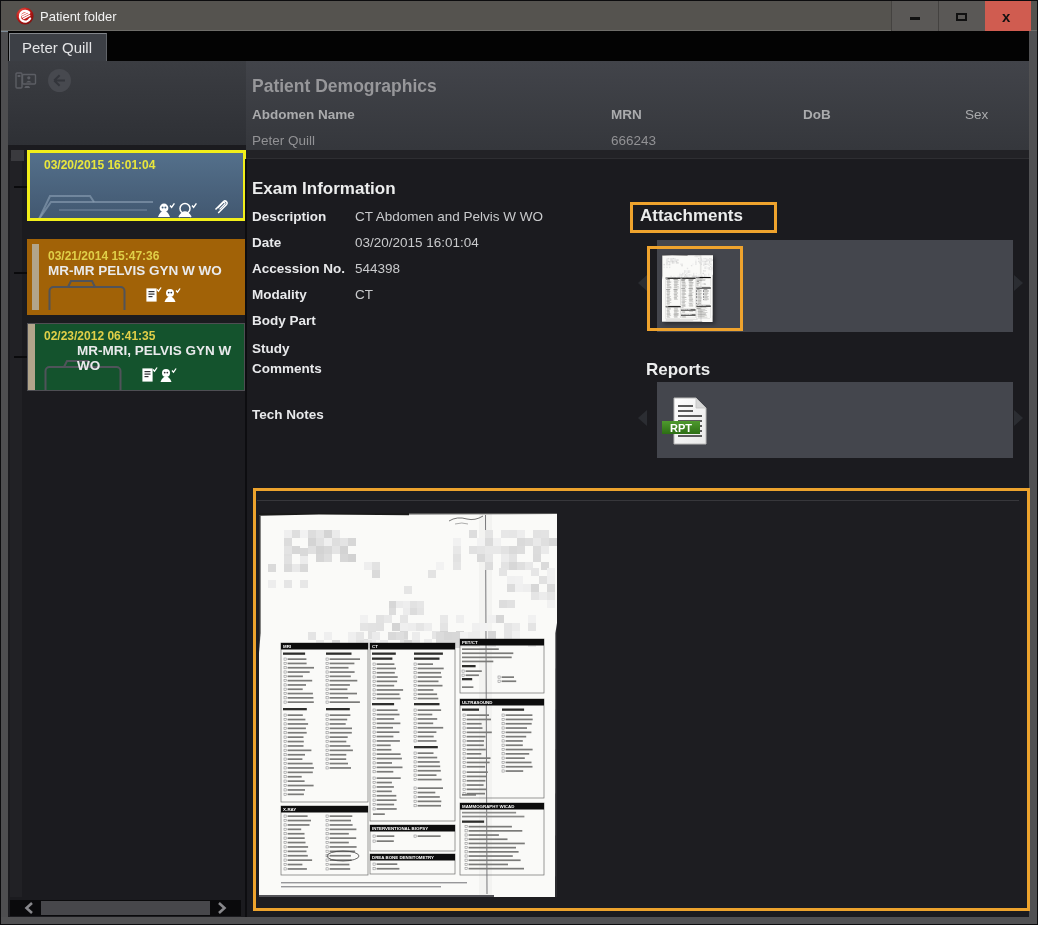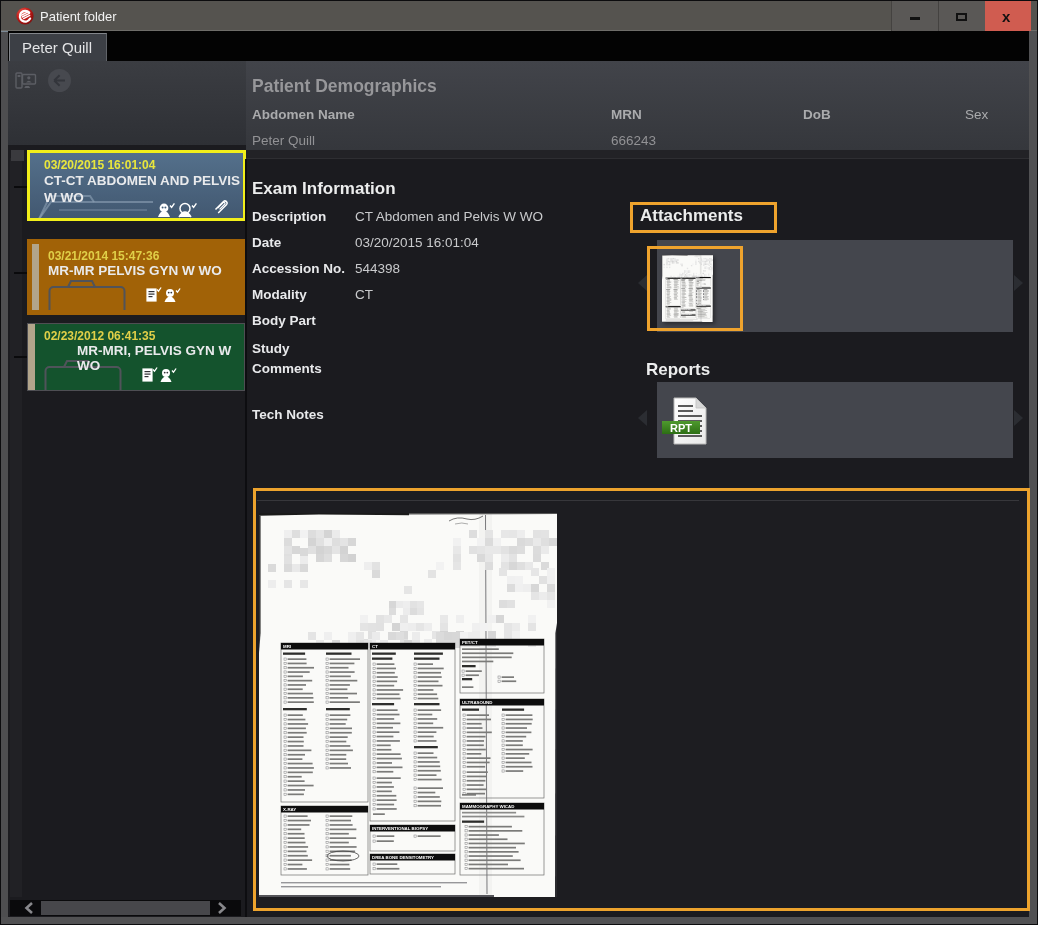--- a/index.html
+++ b/index.html
@@ -86,21 +86,20 @@
 <div class="abs" style="left:14px;top:272px;width:13px;height:2px;background:#0a0a0c;"></div>
 <div class="abs" style="left:14px;top:356px;width:13px;height:2px;background:#0a0a0c;"></div>
 
 <div class="abs" style="left:27px;top:150px;width:213px;height:65px;border:3px solid #f2ef1a;background:linear-gradient(#54708b,#425871);overflow:hidden;">
   <svg class="abs" style="left:5px;top:40px;" width="120" height="26" viewBox="0 0 120 26">
     <path d="M4 26 L15 3 L55 3 L59 9" fill="none" stroke="#8ea2b5" stroke-width="2" opacity="0.6"></path>
     <path d="M4 26 L16 9 L118 9" fill="none" stroke="#8ea2b5" stroke-width="2" opacity="0.6"></path>
     <path d="M24 17 L112 17" fill="none" stroke="#8ea2b5" stroke-width="1.6" opacity="0.45"></path>
   </svg>
   <div class="abs" style="left:14px;top:5px;font-size:12px;font-weight:bold;color:#e9e73c;">03/20/2015 16:01:04</div>
-  <div class="abs" style="left:14px;top:19px;width:196px;font-size:13.5px;font-weight:bold;color:#e9eaec;line-height:17px;">CT-CT ABDOMEN AND PELVIS W WO</div>
   <div class="abs" style="left:127px;top:49px;">
     <svg width="50" height="16" viewBox="0 0 50 16">
       <g fill="#fff">
         <circle cx="7" cy="6" r="4.4"></circle>
         <path d="M1 15 Q3 9 7 9 Q11 9 13 15 Z"></path>
         <circle cx="5.6" cy="5.6" r="1" fill="#46607a"></circle>
         <circle cx="8.4" cy="5.6" r="1" fill="#46607a"></circle>
         <path d="M13 3.5 l1.6 1.8 l2.8 -4" stroke="#fff" stroke-width="1.4" fill="none"></path>
       </g>
       <g fill="none" stroke="#fff" stroke-width="1.5">

